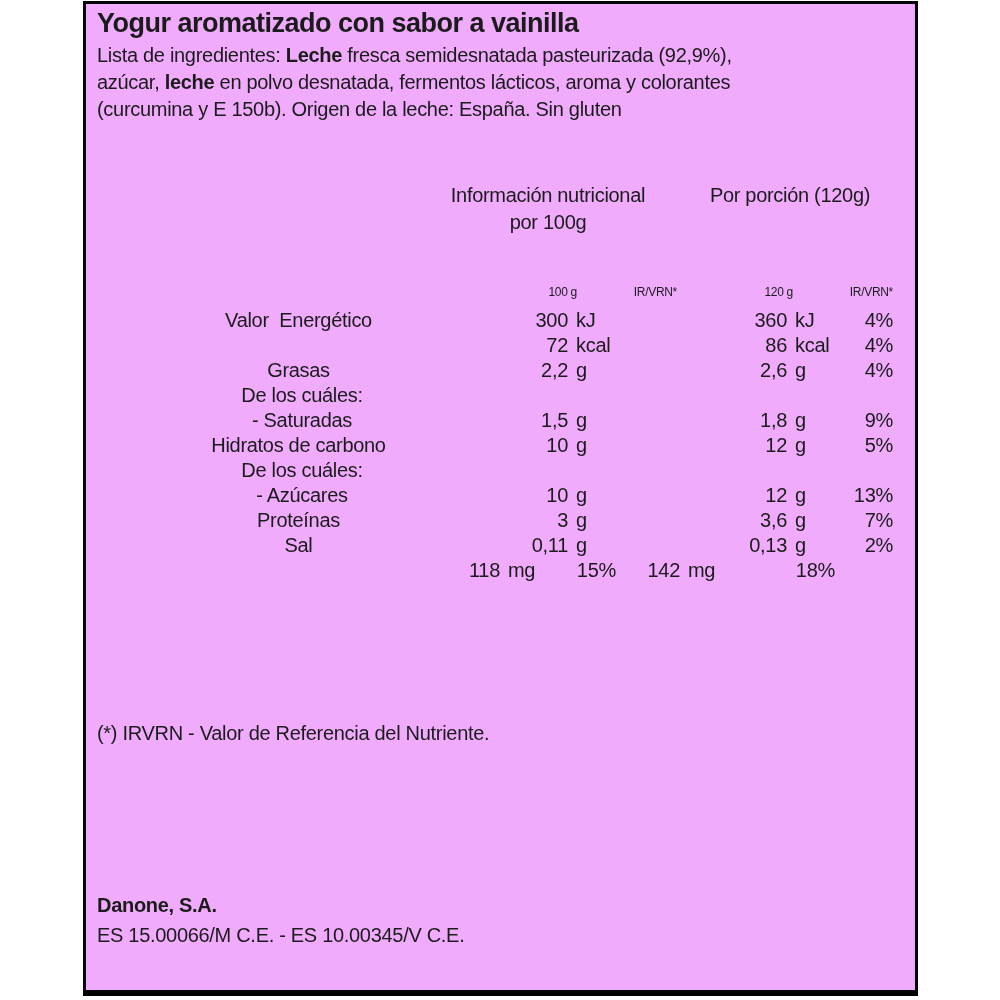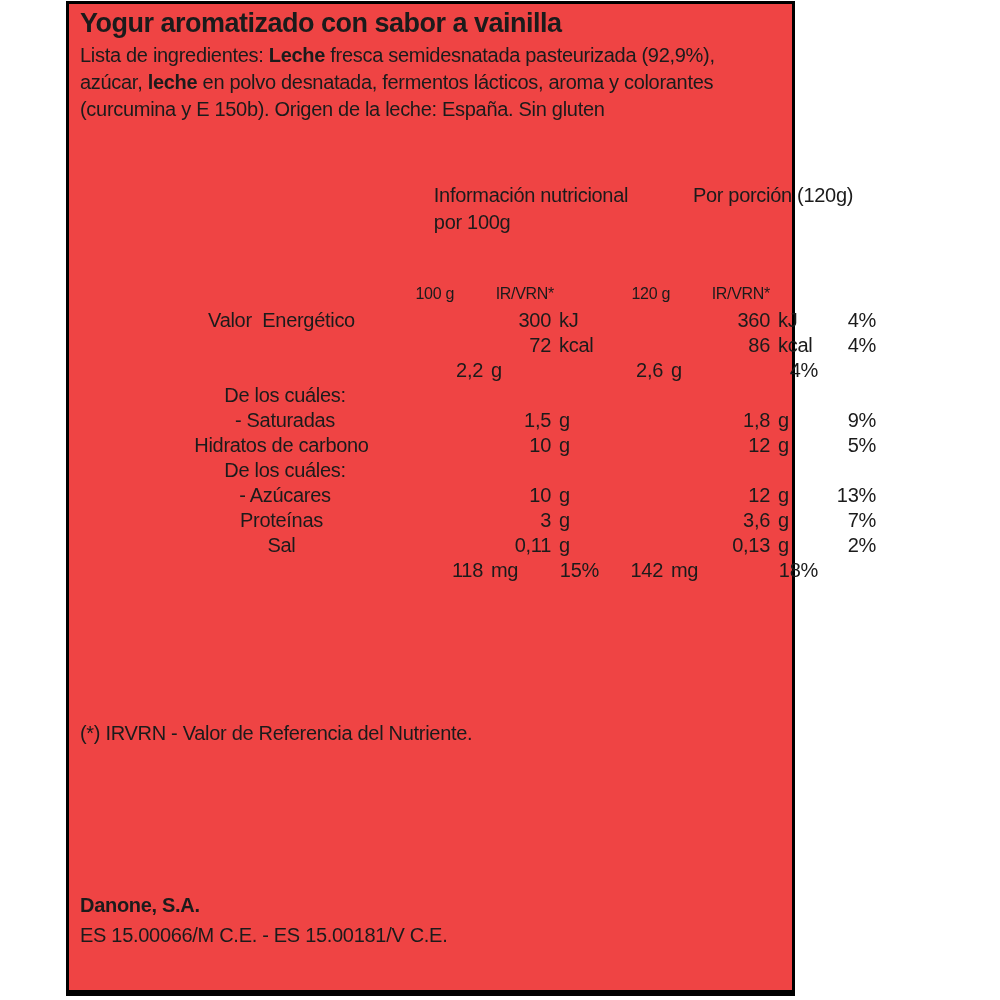--- a/index.html
+++ b/index.html
@@ -6,28 +6,28 @@
     margin: 0;
     padding: 0;
     background: #ffffff;
     width: 1000px;
     height: 1000px;
     font-family: "Liberation Sans", "DejaVu Sans", sans-serif;
     color: #1b1b1b;
   }
   .label-box {
     position: absolute;
-    left: 66px;
+    left: 83px;
     top: 1px;
-    width: 729px;
+    width: 835px;
     height: 995px;
     border: 3px solid #000;
     border-bottom-width: 6px;
     box-sizing: border-box;
-    background: #ef4444;
+    background: #f0abfc;
   }
   .content { padding: 3px 8px 0 11px; }
   .title {
     margin: 0;
     font-size: 27px;
     line-height: 33px;
     font-weight: bold;
     letter-spacing: -0.5px;
     white-space: nowrap;
   }
@@ -37,35 +37,35 @@
     line-height: 27px;
     letter-spacing: -0.3px;
   }
   .ingredients .seg-b { font-weight: bold; }
   .ing-line { white-space: nowrap; }
 
   
   .nut-header1 {
     position: absolute; left: 462px; top: 178px;
     transform: translateX(-50%);
-    text-align: left;
+    text-align: center;
     font-size: 20px; line-height: 27px;
     letter-spacing: -0.3px;
     white-space: nowrap;
   }
   .nut-header2 {
     position: absolute; left: 704px; top: 178px;
     transform: translateX(-50%);
     font-size: 20px; line-height: 27px;
     letter-spacing: -0.3px;
     white-space: nowrap;
   }
   .sub {
     position: absolute; top: 281px;
-    font-size: 16px; letter-spacing: -0.3px;
+    font-size: 12px; letter-spacing: -0.3px;
     white-space: pre;
   }
   .sub-q100 { right: 338px; }
   .sub-v100 { right: 238px; }
   .sub-q120 { right: 122px; }
   .sub-v120 { right: 22px; }
 
   .nut-rows {
     position: absolute; left: 0; top: 304px;
     width: 100%;
@@ -148,20 +148,21 @@
       <span class="c-label"></span>
       <span class="c-n100">72</span>
       <span class="c-u100">kcal</span>
       <span class="c-vrn100"></span>
       <span class="c-n120">86</span>
       <span class="c-u120">kcal</span>
       <span class="c-vrn120">4%</span>
     </div>
 
     <div class="nrow">
+      <span class="c-label">Grasas</span>
       <span class="c-n100">2,2</span>
       <span class="c-u100">g</span>
       <span class="c-vrn100"></span>
       <span class="c-n120">2,6</span>
       <span class="c-u120">g</span>
       <span class="c-vrn120">4%</span>
     </div>
 
     <div class="nrow">
       <span class="c-label indent">De los cuáles:</span>
@@ -241,15 +242,15 @@
       <span class="c-u120">mg</span>
       <span class="c-vrn120">18%</span>
     </div>
   </div>
 
   <div class="note1">(*) IRVRN - Valor de Referencia del Nutriente.</div>
 
 
   <div class="company">
     <div class="co-name">Danone, S.A.</div>
-    <div>ES 15.00066/M C.E. - ES 15.00181/V C.E.</div>
+    <div>ES 15.00066/M C.E. - ES 10.00345/V C.E.</div>
   </div>
 </div>
 
 </body></html>

